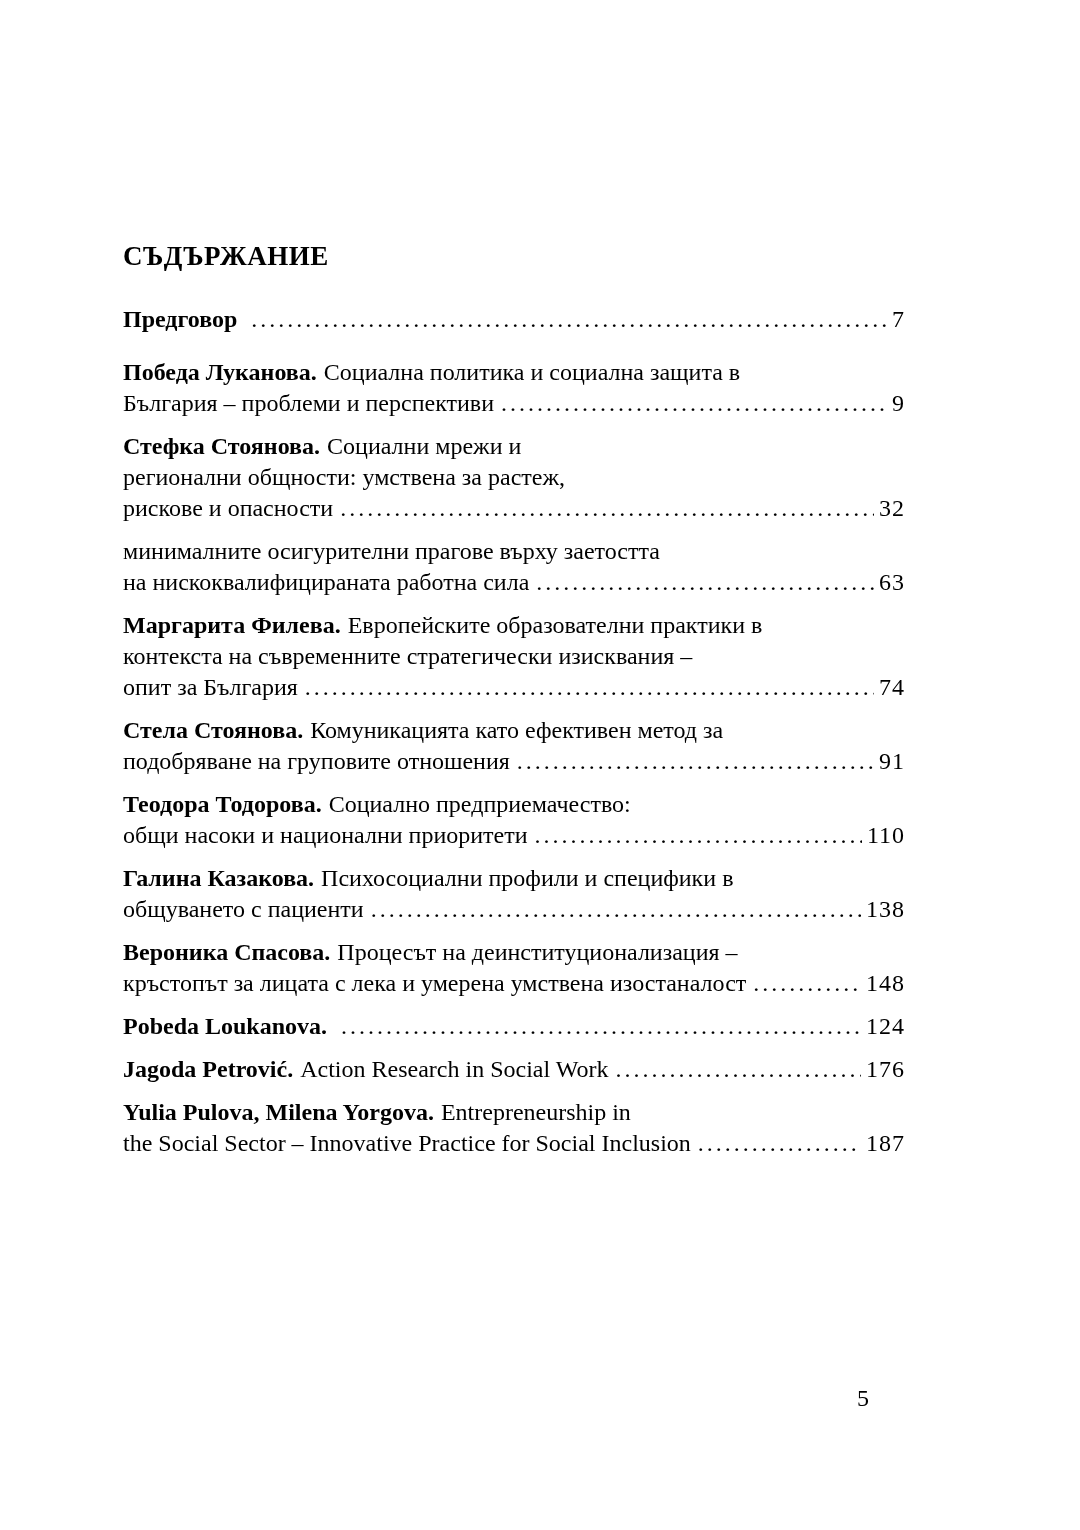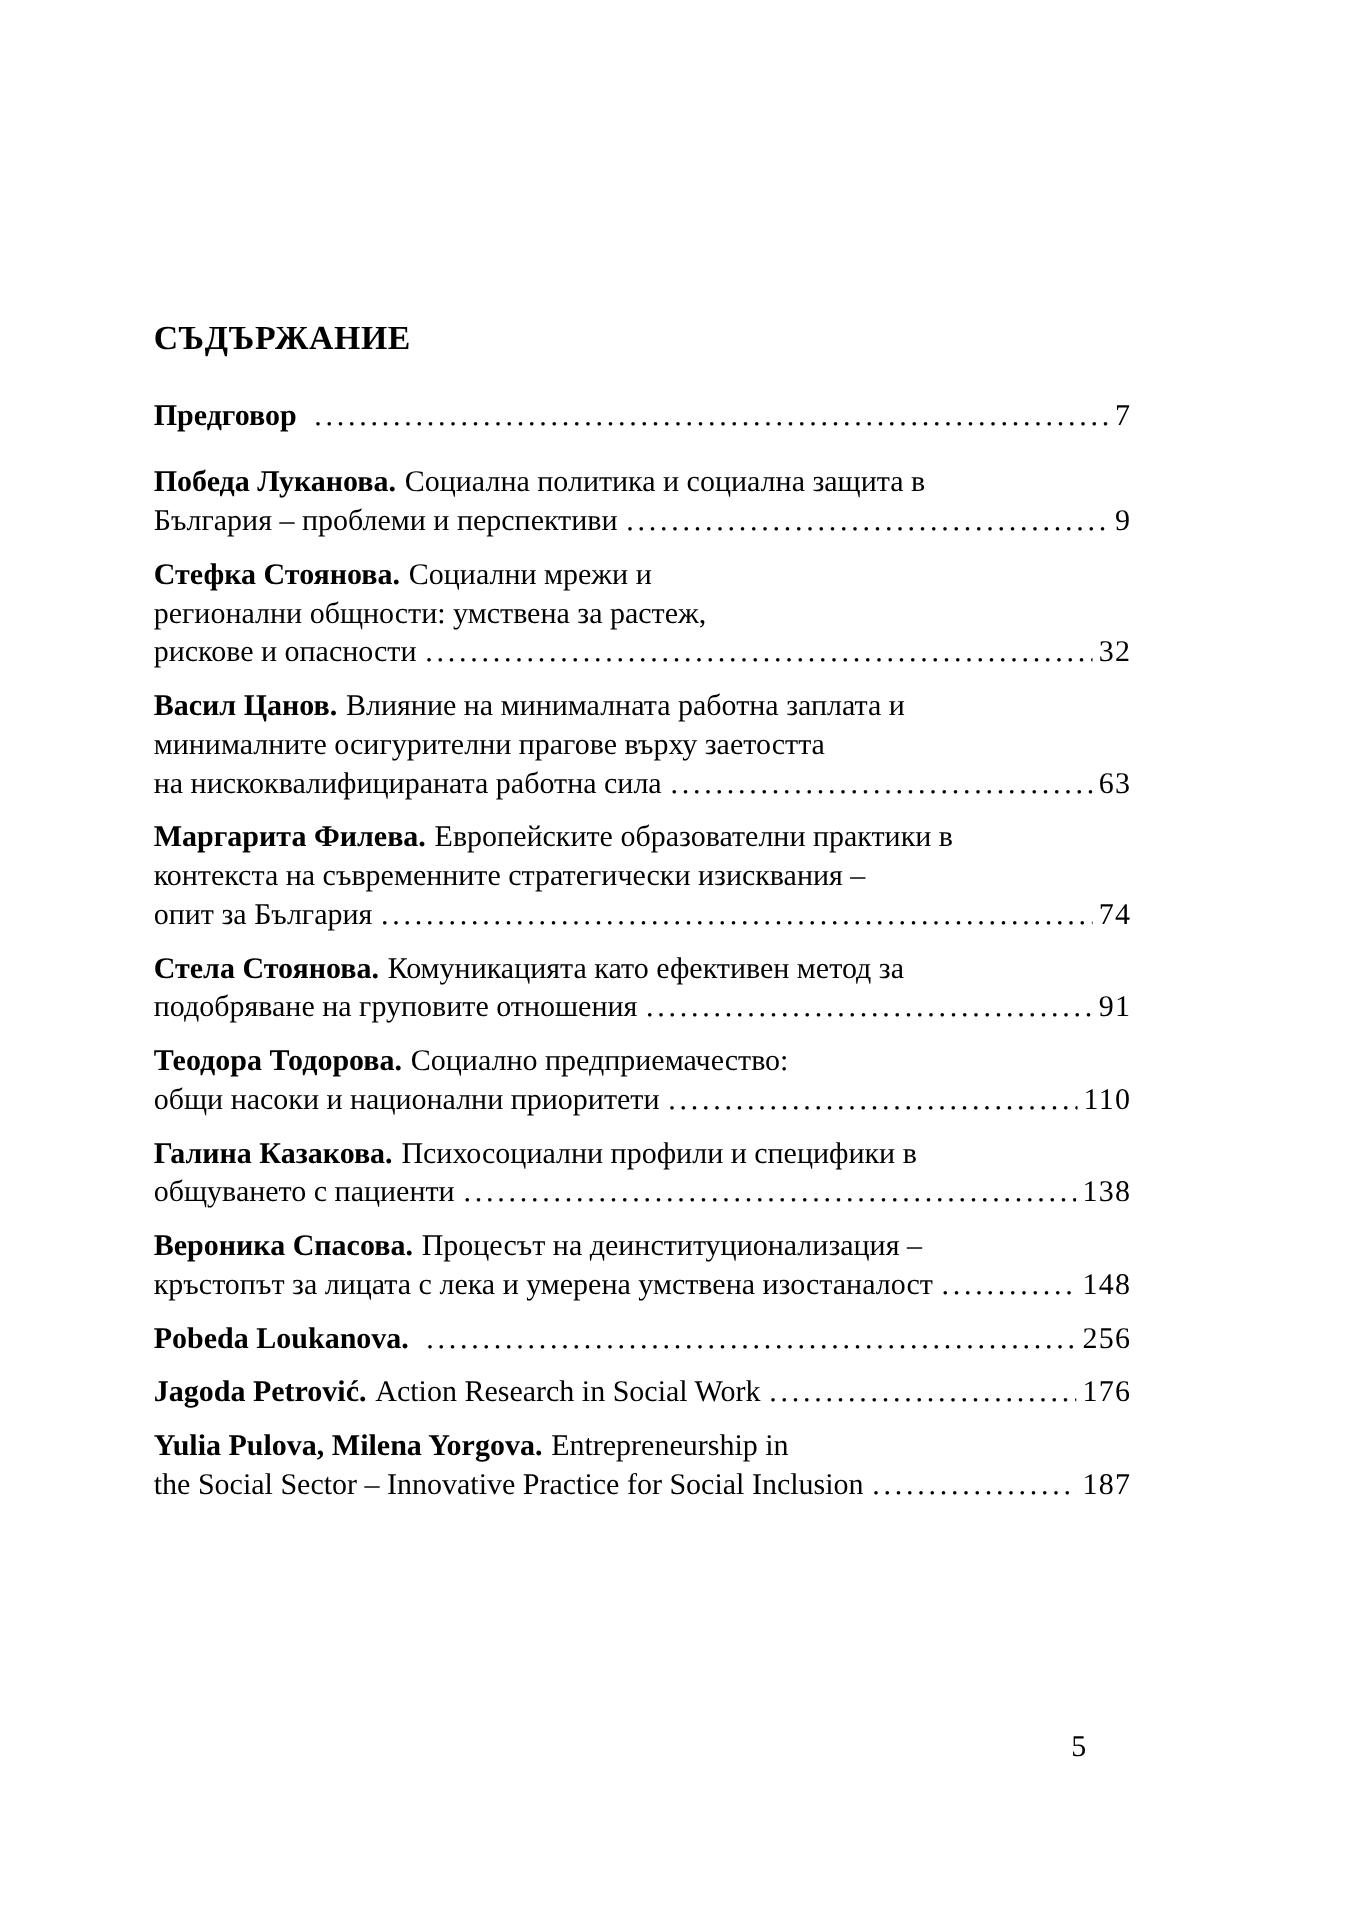--- a/index.html
+++ b/index.html
@@ -13,21 +13,21 @@
       overflow: hidden;
     }
     .page {
       position: absolute;
       inset: 0;
       background: #ffffff;
     }
     .content {
       position: absolute;
       left: 123px;
-      top: 254px;
+      top: 240px;
       width: 782px;
     }
     .title {
       font-size: 27px;
       font-weight: bold;
       letter-spacing: 0.5px;
       line-height: 33px;
       margin-bottom: 31px;
     }
     .entry { margin-bottom: 12px; }
@@ -104,24 +104,20 @@
             <span class="text">регионални общности: умствена за растеж,</span>
           </div>
           <div class="line">
             <span class="text">рискове и опасности</span>
             <span class="dots">........................................................................................................................................................................................................</span>
             <span class="pagenum">32</span>
           </div>
         </div>
         <div class="entry">
           <div class="line">
-            <span class="name">Васил Цанов.</span>
-            <span class="text">Влияние на минималната работна заплата и</span>
-          </div>
-          <div class="line">
             <span class="text">минималните осигурителни прагове върху заетостта</span>
           </div>
           <div class="line">
             <span class="text">на нискоквалифицираната работна сила</span>
             <span class="dots">........................................................................................................................................................................................................</span>
             <span class="pagenum">63</span>
           </div>
         </div>
         <div class="entry">
           <div class="line">
@@ -178,21 +174,21 @@
           <div class="line">
             <span class="text">кръстопът за лицата с лека и умерена умствена изостаналост</span>
             <span class="dots">........................................................................................................................................................................................................</span>
             <span class="pagenum">148</span>
           </div>
         </div>
         <div class="entry">
           <div class="line">
             <span class="name">Pobeda Loukanova.</span>
             <span class="dots">........................................................................................................................................................................................................</span>
-            <span class="pagenum">256</span>
+            <span class="pagenum">124</span>
           </div>
         </div>
         <div class="entry">
           <div class="line">
             <span class="name">Jagoda Petrović.</span>
             <span class="text">Action Research in Social Work</span>
             <span class="dots">........................................................................................................................................................................................................</span>
             <span class="pagenum">176</span>
           </div>
         </div>

